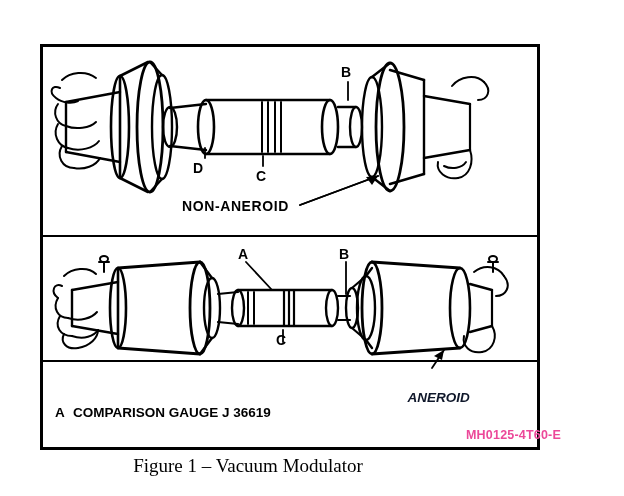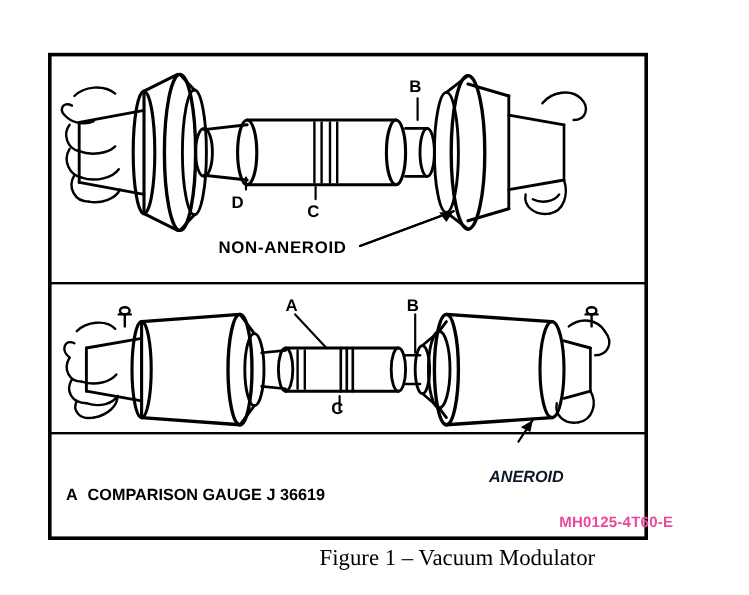--- a/index.html
+++ b/index.html
@@ -106,21 +106,21 @@
     font-weight: bold;
     letter-spacing: 0.6px;
     color: #000;
     white-space: pre;
   }
   .caption {
     position: absolute;
     left: 0;
     top: 455px;
     width: 496px;
-    text-align: right;
+    text-align: center;
     font-family: "Liberation Serif", serif;
     font-size: 19px;
     color: #000;
   }
   svg.art {
     position: absolute;
     left: 0; top: 0;
     width: 624px; height: 496px;
     pointer-events: none;
   }

